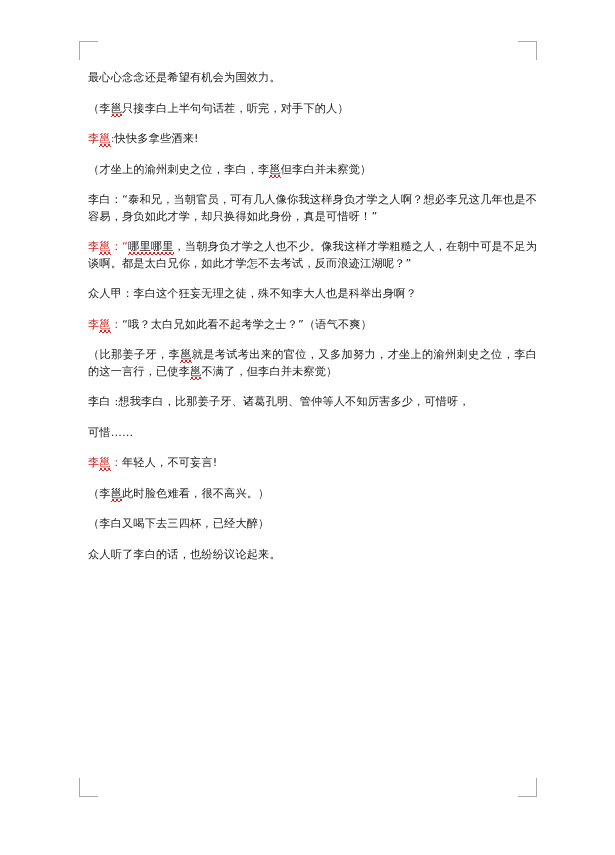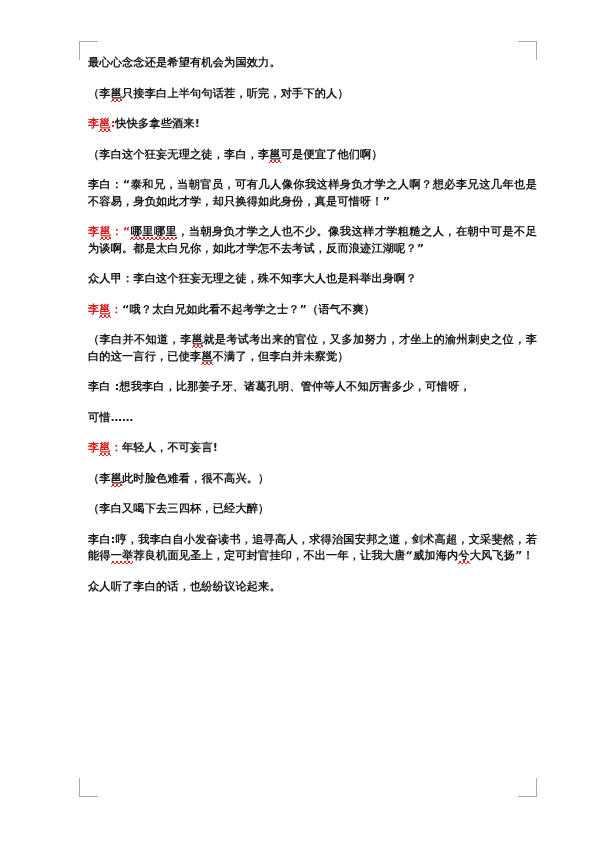--- a/index.html
+++ b/index.html
@@ -38,23 +38,22 @@
   
   .crop.tl { border-right: 0; border-bottom: 0; }
   .crop.tr { border-left: 0; border-bottom: 0; }
   .crop.bl { border-right: 0; border-top: 0; }
   .crop.br { border-left: 0; border-top: 0; }
 
   
   #body-text {
     position: absolute;
     left: 88px;
-    top: 55px;
+    top: 70px;
     width: 449px;
-    font-weight: bold;
   }
 
   .para {
     font-size: 11.2px;
     line-height: 16.5px;
     color: #1a1a1a;
     margin: 0 0 14.0px 0;
     text-align: justify;
     letter-spacing: 0.15px;
     word-break: break-all;
@@ -86,28 +85,27 @@
 
   <div class="crop tl"></div>
   <div class="crop tr"></div>
   <div class="crop bl"></div>
   <div class="crop br"></div>
 
   <div id="body-text">
       <div class="para"><span>最心心念念还是希望有机会为国效力。</span></div>
       <div class="para"><span>（李</span><span class="sq">邕</span><span>只接李白上半句句话茬，听完，对手下的人）</span></div>
       <div class="para"><span class="redname">李</span><span class="sq redname red">邕</span><span class="redname">:</span><span>快快多拿些酒来!</span></div>
-      <div class="para"><span>（李白这个狂妄无理之徒，李白，李</span><span class="sq">邕</span><span>可是便宜了他们啊）</span></div>
+      <div class="para"><span>（才坐上的渝州刺史之位，李白，李</span><span class="sq">邕</span><span>但李白并未察觉）</span></div>
       <div class="para"><span>李白：“泰和兄，当朝官员，可有几人像你我这样身负才学之人啊？想必李兄这几年也是不容易，身负如此才学，却只换得如此身份，真是可惜呀！”</span></div>
       <div class="para"><span class="redname">李</span><span class="sq redname red">邕</span><span class="redname">：“</span><span class="sq">哪里哪里</span><span>，当朝身负才学之人也不少。像我这样才学粗糙之人，在朝中可是不足为谈啊。都是太白兄你，如此才学怎不去考试，反而浪迹江湖呢？”</span></div>
       <div class="para"><span>众人甲：李白这个狂妄无理之徒，殊不知李大人也是科举出身啊？</span></div>
       <div class="para"><span class="redname">李</span><span class="sq redname red">邕</span><span class="redname">：</span><span>“哦？太白兄如此看不起考学之士？”（语气不爽）</span></div>
-      <div class="para"><span>（李白并不知道，李</span><span class="sq">邕</span><span>就是考试考出来的官位，又多加努力，才坐上的渝州刺史之位，李白的这一言行，已使李</span><span class="sq">邕</span><span>不满了，但李白并未察觉）</span></div>
+      <div class="para"><span>（比那姜子牙，李</span><span class="sq">邕</span><span>就是考试考出来的官位，又多加努力，才坐上的渝州刺史之位，李白的这一言行，已使李</span><span class="sq">邕</span><span>不满了，但李白并未察觉）</span></div>
       <div class="para"><span>李白 :想我李白，比那姜子牙、诸葛孔明、管仲等人不知厉害多少，可惜呀，</span></div>
       <div class="para"><span>可惜……</span></div>
       <div class="para"><span class="redname">李</span><span class="sq redname red">邕</span><span class="redname">：</span><span>年轻人，不可妄言!</span></div>
       <div class="para"><span>（李</span><span class="sq">邕</span><span>此时脸色难看，很不高兴。）</span></div>
       <div class="para"><span>（李白又喝下去三四杯，已经大醉）</span></div>
-      <div class="para"><span>李白:哼，我李白自小发奋读书，追寻高人，求得治国安邦之道，剑术高超，文采斐然，若能得</span><span class="sq">一举</span><span>荐良机面见圣上，定可封官挂印，不出一年，让我大唐“威加海内</span><span class="sq">兮</span><span>大风飞扬”！</span></div>
       <div class="para"><span>众人听了李白的话，也纷纷议论起来。</span></div>
     </div>
 
 </div>
 
 </body></html>

